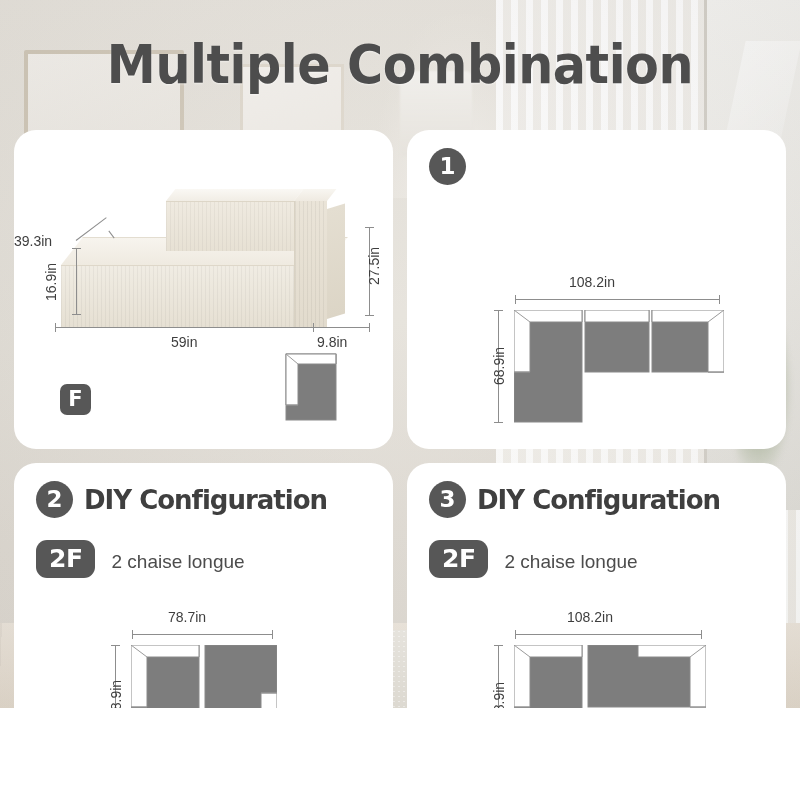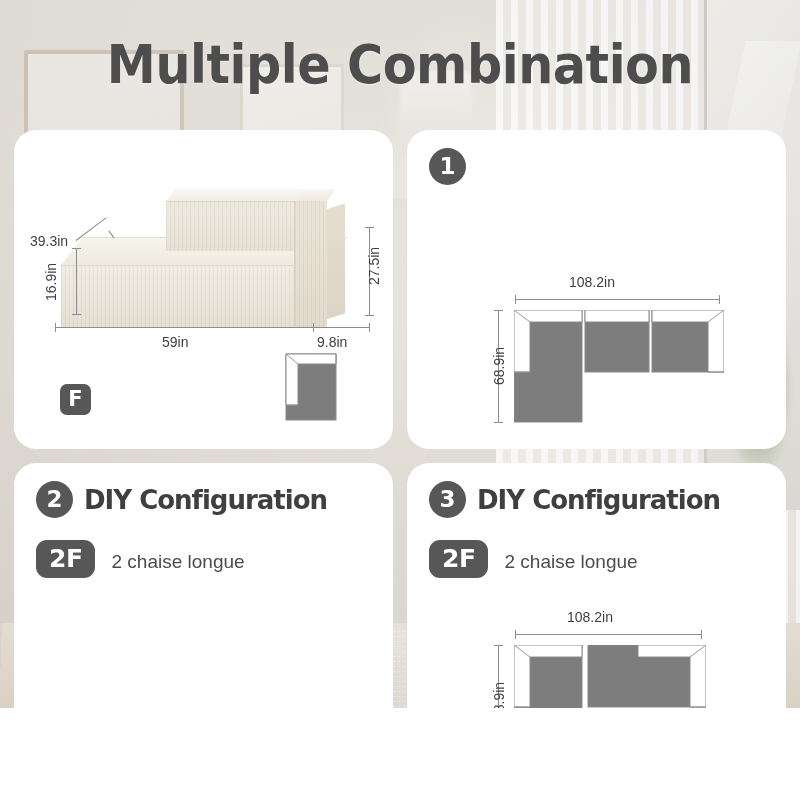--- a/index.html
+++ b/index.html
@@ -319,36 +319,36 @@
         <div class="sofa-seat"></div>
         <div class="sofa-back-top"></div>
         <div class="sofa-back"></div>
         <div class="sofa-arm-top"></div>
         <div class="sofa-arm"></div>
         <div class="sofa-side"></div>
       </div>
 
       <div class="diag" style="left:62px; top:110px;"></div>
       <div class="cap cap-v" style="left:97px; top:100px; transform:rotate(-37deg);"></div>
-      <div class="dim-label" style="left:16px; top:103px;">39.3in</div>
+      <div class="dim-label" style="left:0; top:103px;">39.3in</div>
 
       <div class="dim-line dim-v" style="left:62px; top:118px; height:66px;"></div>
       <div class="cap cap-h" style="left:58px; top:118px;"></div>
       <div class="cap cap-h" style="left:58px; top:184px;"></div>
       <div class="dim-label rot" style="left:9px; top:144px; width:56px; text-align:center;">16.9in</div>
 
       <div class="dim-line dim-v" style="left:355px; top:97px; height:88px;"></div>
       <div class="cap cap-h" style="left:351px; top:97px;"></div>
       <div class="cap cap-h" style="left:351px; top:185px;"></div>
       <div class="dim-label rot" style="left:332px; top:128px; width:56px; text-align:center;">27.5in</div>
 
       <div class="dim-line dim-h" style="left:41px; top:197px; width:258px;"></div>
       <div class="cap cap-v" style="left:41px; top:193px;"></div>
       <div class="cap cap-v" style="left:299px; top:193px;"></div>
-      <div class="dim-label" style="left:148px; top:204px;text-align:right;">59in</div>
+      <div class="dim-label" style="left:157px; top:204px;text-align:right;">59in</div>
 
       <div class="dim-line dim-h" style="left:299px; top:197px; width:56px;"></div>
       <div class="cap cap-v" style="left:355px; top:193px;"></div>
       <div class="dim-label" style="left:303px; top:204px;">9.8in</div>
 
       <div class="f-row">
         <div class="sq-badge">F</div>
       </div>
 
       <div class="mini-icon">
@@ -400,20 +400,42 @@
         <div class="head-row">
           <div class="num-circle">2</div>
           <div class="head-title small">DIY Configuration</div>
         </div>
 
         <div class="badge-row" style="margin-top:22px;">
           <div class="pill">2F</div>
           <div class="desc desc-inline">2 chaise longue</div>
         </div>
 
+        <div class="diagram" style="left:96px; top:150px; width:250px; height:152px;">
+          <div class="dim-txt" style="left:58px; top:-4px;">78.7in</div>
+          <div class="dim-line dim-h" style="left:22px; top:21px; width:140px;"></div>
+          <div class="cap cap-v" style="left:22px; top:17px;"></div>
+          <div class="cap cap-v" style="left:162px; top:17px;"></div>
+
+          <div class="dim-line dim-v" style="left:5px; top:32px; height:110px;"></div>
+          <div class="cap cap-h" style="left:1px; top:32px;"></div>
+          <div class="cap cap-h" style="left:1px; top:142px;"></div>
+          <div class="dim-txt rot" style="left:-22px; top:78px; width:56px; text-align:center;">68.9in</div>
+
+          <svg width="146" height="118" viewBox="0 0 146 118" style="position:absolute; left:21px; top:32px;">
+
+            <rect x="0" y="0" width="68" height="110" fill="#7d7d7d" stroke="#8a8a8a"></rect>
+            <path d="M0 0 H68 V12 H16 V62 H0 Z" fill="#ffffff" stroke="#8a8a8a"></path>
+            <path d="M0 0 L16 12 M0 62 L16 62" stroke="#9a9a9a" fill="none"></path>
+
+            <rect x="74" y="0" width="72" height="110" fill="#7d7d7d" stroke="#8a8a8a"></rect>
+            <path d="M146 110 H74 V98 H130 V48 H146 Z" fill="#ffffff" stroke="#8a8a8a"></path>
+            <path d="M146 110 L130 98 M146 48 L130 48" stroke="#9a9a9a" fill="none"></path>
+          </svg>
+        </div>
       </div>
     </div>
 
     <div class="card">
       <div class="card-pad">
         <div class="head-row">
           <div class="num-circle">3</div>
           <div class="head-title small">DIY Configuration</div>
         </div>
 

